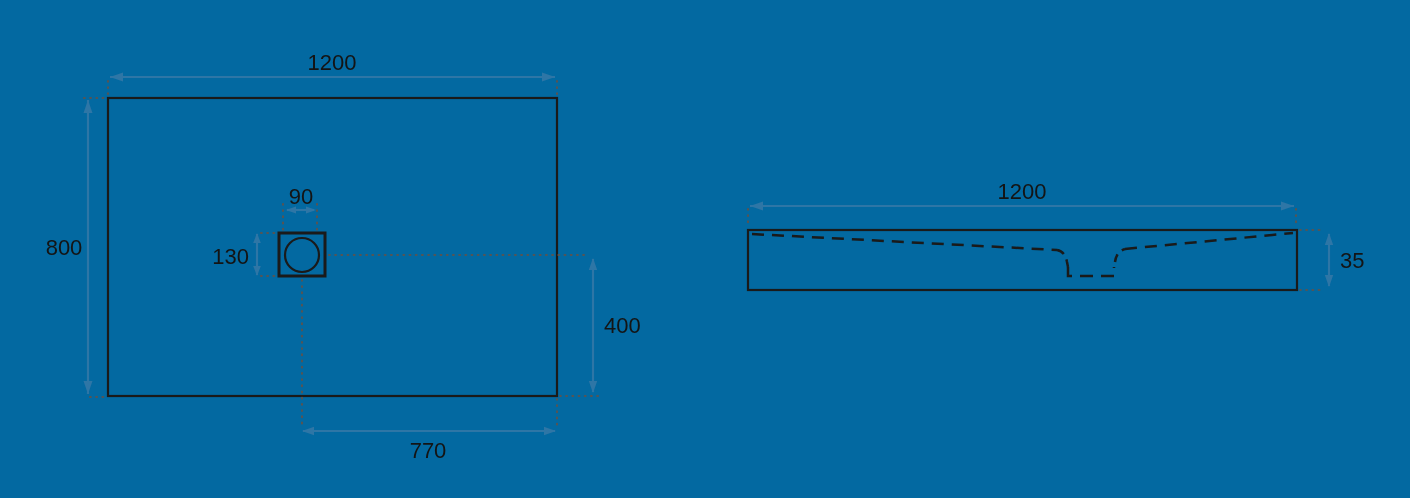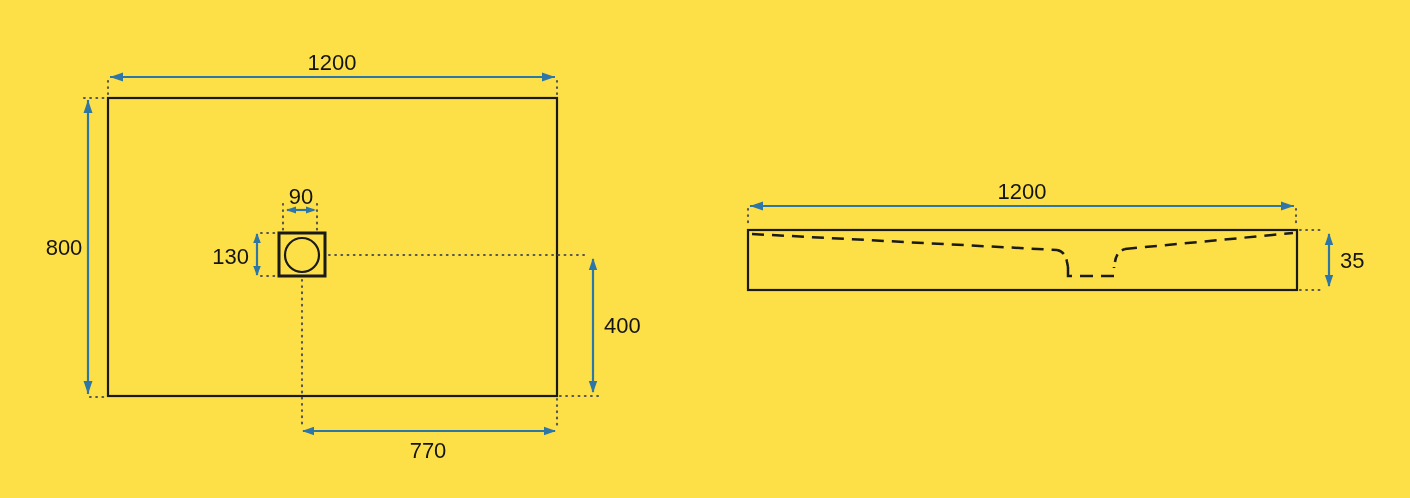--- a/index.html
+++ b/index.html
@@ -4,21 +4,21 @@
 <style>
   html, body {
     margin: 0;
     padding: 0;
     background: #ffffff;
   }
   .canvas {
     position: relative;
     width: 1410px;
     height: 498px;
-    background: #fde047;
+    background: #0369a1;
     overflow: hidden;
   }
   svg { display: block; }
   .label {
     font-family: "Liberation Sans", "DejaVu Sans", sans-serif;
     font-size: 22px;
     fill: #141414;
   }
   .out  { fill: none; stroke-width: 2.2; }
   .thick { stroke-width: 3; }

